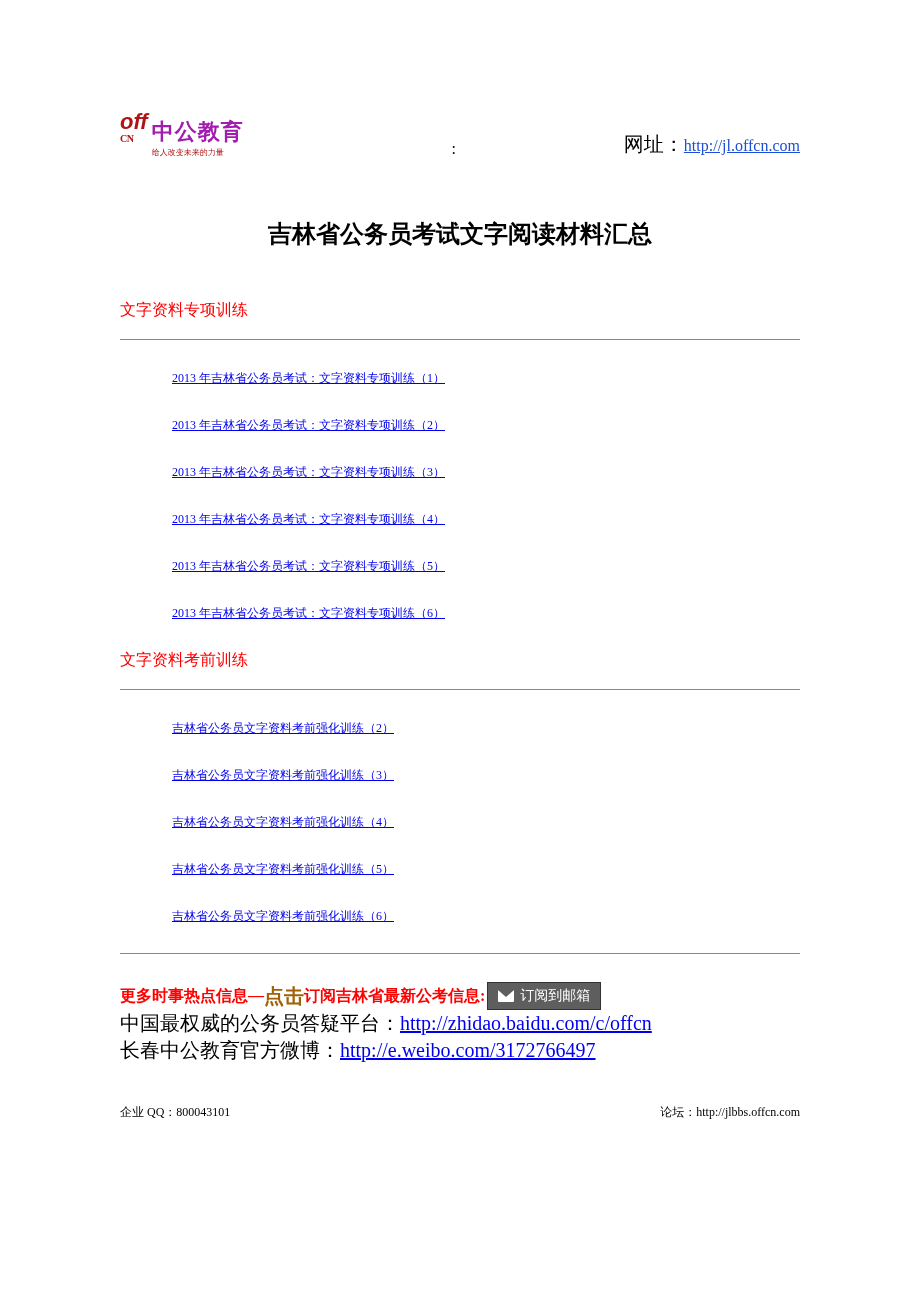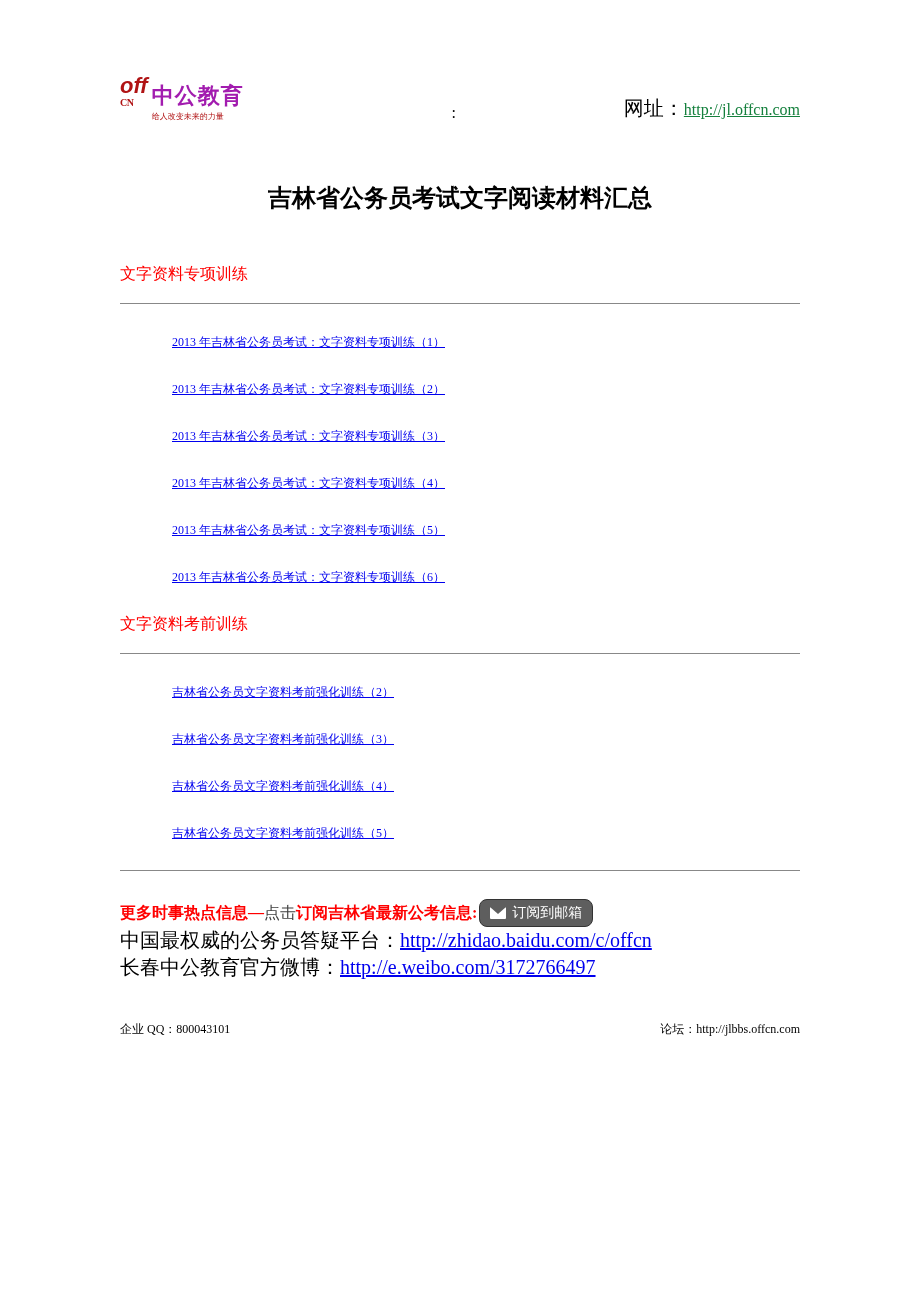--- a/index.html
+++ b/index.html
@@ -5,21 +5,21 @@
   * { margin: 0; padding: 0; box-sizing: border-box; }
   body {
     font-family: "SimSun", "宋体", serif;
     background: #ffffff;
     width: 920px;
     margin: 0 auto;
     color: #000;
     font-size: 16px;
   }
   .page {
-    padding: 60px 120px 40px 120px;
+    padding: 96px 120px 40px 120px;
   }
   .header-row {
     display: flex;
     align-items: flex-end;
     justify-content: space-between;
     margin-bottom: 60px;
   }
   .logo-block {
     display: flex;
     align-items: center;
@@ -55,21 +55,21 @@
   .header-colon {
     font-size: 16px;
     color: #000;
     margin-left: 40px;
   }
   .header-url-label {
     font-size: 20px;
     color: #000;
   }
   .header-url {
-    color: #15803d;
+    color: #1d4ed8;
     text-decoration: underline;
   }
   h1.title {
     text-align: center;
     font-size: 24px;
     font-weight: bold;
     margin: 10px 0 50px 0;
     font-family: "SimHei", "黑体", sans-serif;
   }
   .section-heading {
@@ -97,29 +97,29 @@
     margin-left: 24px;
   }
   .promo-line {
     margin-top: 24px;
     font-size: 16px;
     display: flex;
     align-items: center;
     flex-wrap: wrap;
   }
   .promo-red { color: #ff0000; font-weight: bold; }
-  .promo-big { color: #404040; font-weight: normal; font-size: 16px; }
+  .promo-big { color: #a16207; font-weight: bold; font-size: 20px; }
   .subscribe-btn {
     display: inline-flex;
     align-items: center;
     background: #5e5e5e;
     color: #fff;
     font-size: 14px;
     padding: 4px 10px;
-    border-radius: 8px;
+    border-radius: 0;
     border: 1px solid #333;
     margin-left: 2px;
     font-family: "Microsoft YaHei", sans-serif;
   }
   .subscribe-btn .env-icon {
     width: 16px;
     height: 12px;
     background: #fff;
     margin-right: 6px;
     position: relative;
@@ -182,20 +182,21 @@
     <div class="item"><a href="#">2013 年吉林省公务员考试：文字资料专项训练（6）</a></div>
   </div>
 
   <div class="section-heading">文字资料考前训练</div>
   <hr class="divider">
   <div class="link-list">
     <div class="item"><a href="#">吉林省公务员文字资料考前强化训练（2）</a></div>
     <div class="item"><a href="#">吉林省公务员文字资料考前强化训练（3）</a></div>
     <div class="item"><a href="#">吉林省公务员文字资料考前强化训练（4）</a></div>
     <div class="item"><a href="#">吉林省公务员文字资料考前强化训练（5）</a></div>
+    <div class="item"><a href="#">吉林省公务员文字资料考前强化训练（6）</a></div>
   </div>
 
   <hr class="divider">
 
   <div class="promo-line">
     <span class="promo-red">更多时事热点信息—</span>
       <span class="promo-big">点击</span>
       <span class="promo-red">订阅吉林省最新公考信息:</span>
     <span class="subscribe-btn">
       <span class="env-icon"></span>

